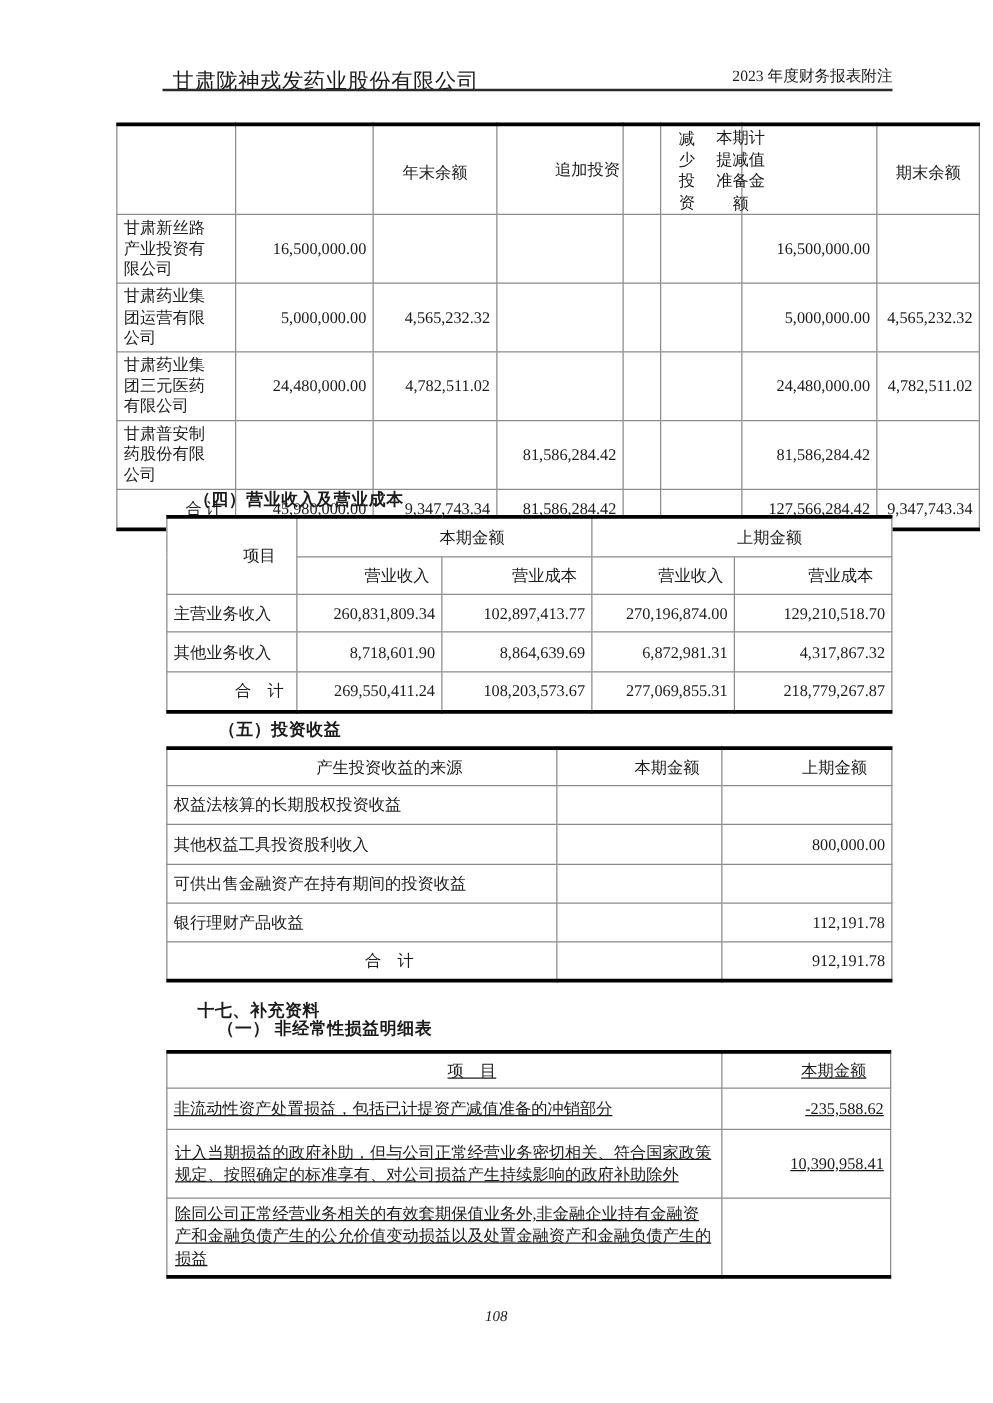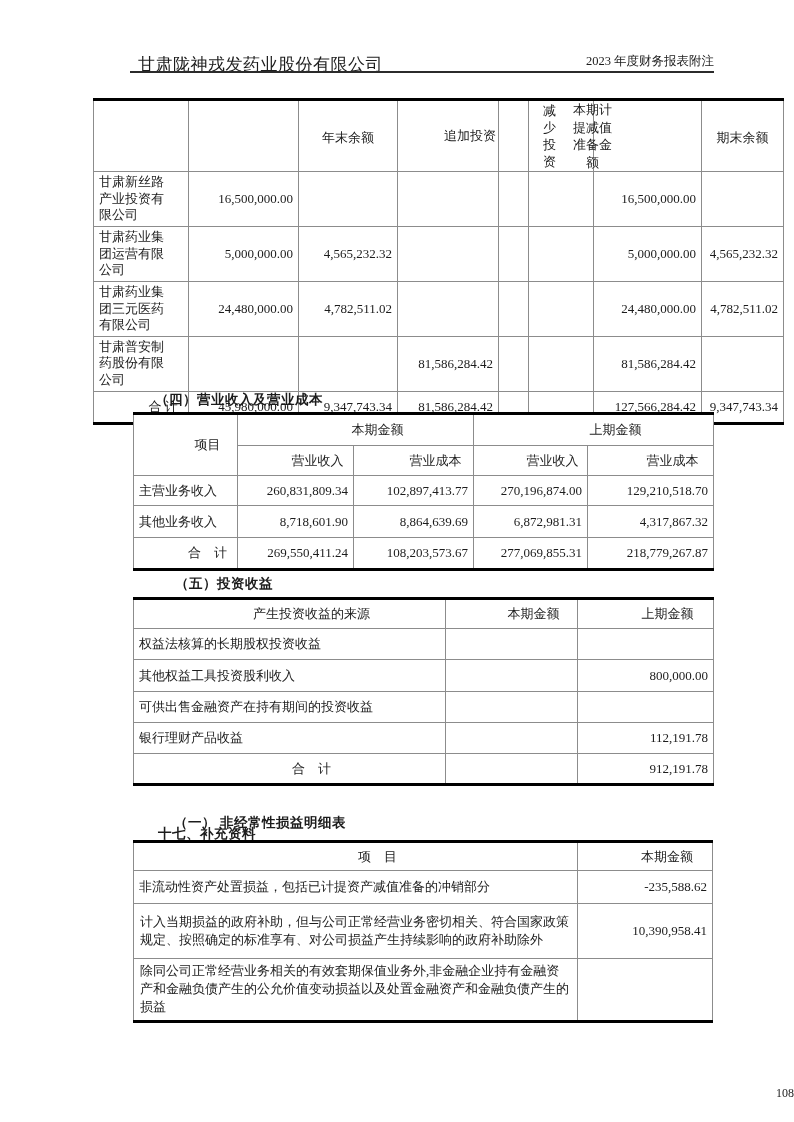--- a/index.html
+++ b/index.html
@@ -21,21 +21,21 @@
   .item { text-align:left; padding:2px 5px; }
   .ctr  { text-align:center;padding-left:44px; }
   .top-label { vertical-align:top; text-align:center; padding-top:4px; }
 
   .wrap5 { display:inline-block; width:5em; word-break:break-all; line-height:1.28; text-align:left; }
   .vert  { display:inline-block; width:1em;  word-break:break-all; line-height:1.32; }
   .wrap3 { display:inline-block; width:3em;  word-break:break-all; line-height:1.35; text-align:center; }
   .multiline { line-height:1.4; padding:3px 6px; }
 
   .sec-title { position:absolute; font-weight:bold; font-size:13.5px; letter-spacing:0.5px; }
-  .page-number { position:absolute; top:1086px; left:0; width:100%; text-align:right; font-size:12px; }
+  .page-number { position:absolute; top:1046px; left:0; width:100%; text-align:center; font-size:12px;font-style:italic; }
 </style>
 </head>
 <body>
 
 <div class="page">
 
   <div class="doc-header-left">甘肃陇神戎发药业股份有限公司</div>
   <div class="doc-header-right">2023 年度财务报表附注</div>
   <div class="header-rule"></div>
 
@@ -195,24 +195,24 @@
       <td class="num">112,191.78</td>
     </tr>
     <tr style="height:31px">
       <td class="ctr">合　计</td>
       <td class="num"></td>
       <td class="num">912,191.78</td>
     </tr>
   </tbody>
     </table>
 
-  <div class="sec-title" style="left:158px; top:825px;">十七、补充资料</div>
+  <div class="sec-title" style="left:158px; top:800px;">十七、补充资料</div>
   <div class="sec-title" style="left:174px; top:814px;">（一） 非经常性损益明细表</div>
 
-  <table class="tbl" style="left:133px; top:840px; width:579px;">
+  <table class="tbl" style="left:133px; top:840px; width:579px;text-decoration:underline;">
     <colgroup>
       <col style="width:444px">
         <col style="width:135px">
     </colgroup>
     <tbody>
         <tr style="height:29px">
       <td class="ctr">项　目</td>
       <td class="ctr">本期金额</td>
     </tr>
     <tr style="height:33px">

